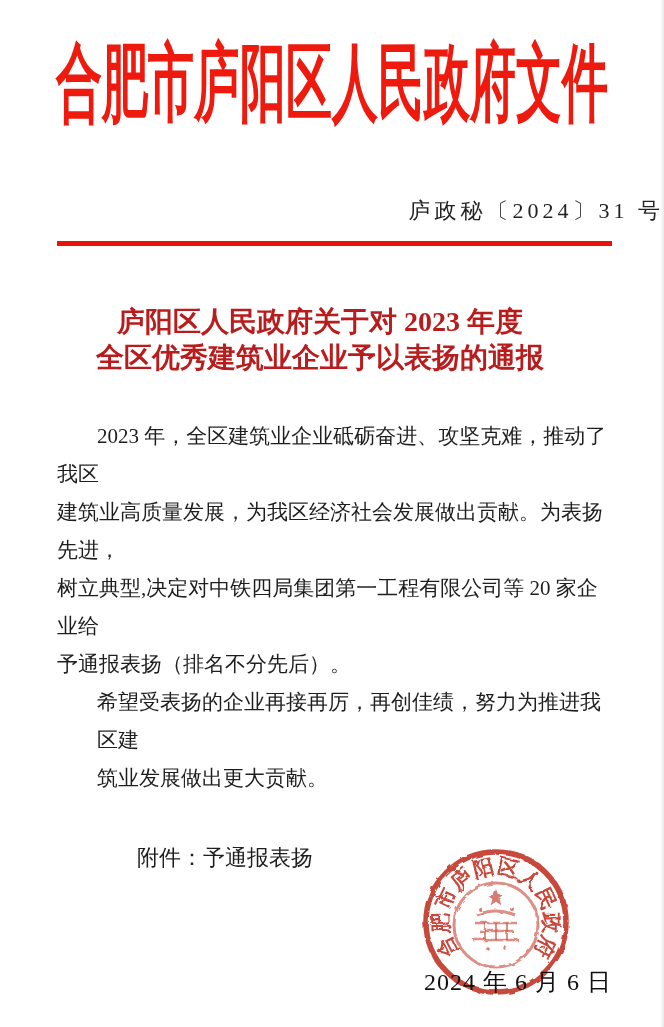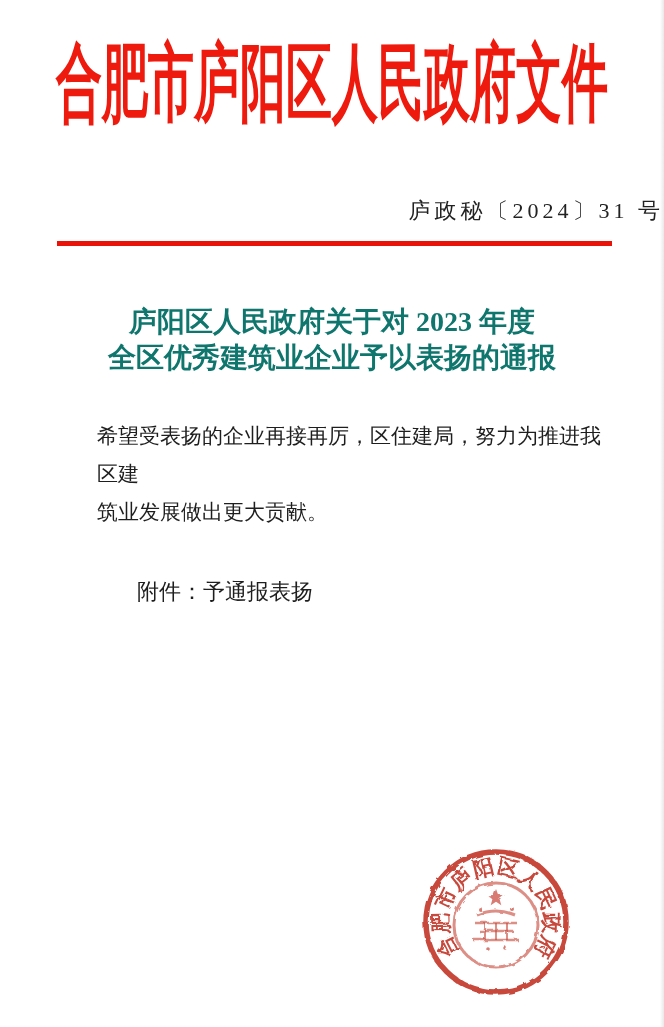--- a/index.html
+++ b/index.html
@@ -32,22 +32,22 @@
   }
   .doc-number{
     position:absolute;top:196px;left:0;width:100%;
     text-align:right;font-size:22px;letter-spacing:4px;color:#222;
   }
   .red-rule{
     position:absolute;top:241px;left:57px;width:555px;height:5px;
     background:var(--rule-red);
   }
   .title{
-    position:absolute;top:304px;left:40px;width:584px;margin:0;
-    text-align:center;font-size:28px;font-weight:bold;color:#0f766e;
+    position:absolute;top:304px;left:28px;width:584px;margin:0;
+    text-align:center;font-size:28px;font-weight:bold;color:#b91c1c;
     line-height:36px;white-space:pre-line;
   }
   .body-block{
     position:absolute;top:417px;left:57px;width:552px;
     font-size:21px;line-height:38px;color:var(--text-black);
   }
   .body-block p{margin:0;white-space:pre-line;}
   .para-main{text-indent:40px;}
   .para-hope{margin-left:40px !important;}
   .attachment{margin-top:42px !important;padding-left:80px;font-size:22px;}
@@ -78,21 +78,25 @@
   </div>
 
   <div class="doc-number">庐政秘〔2024〕31 号</div>
 
   <div class="red-rule"></div>
 
   <h1 class="title">庐阳区人民政府关于对 2023 年度
 全区优秀建筑业企业予以表扬的通报</h1>
 
   <div class="body-block">
-    <p class="para-hope">希望受表扬的企业再接再厉，区住建局，努力为推进我区建
+    <p class="para-main">2023 年，全区建筑业企业砥砺奋进、攻坚克难，推动了我区
+建筑业高质量发展，为我区经济社会发展做出贡献。为表扬先进，
+树立典型,决定对中铁四局集团第一工程有限公司等 20 家企业给
+予通报表扬（排名不分先后）。</p>
+    <p class="para-hope">希望受表扬的企业再接再厉，再创佳绩，努力为推进我区建
 筑业发展做出更大贡献。</p>
     <p class="attachment">附件：予通报表扬</p>
   </div>
 
   <svg class="seal" viewBox="0 0 158 158" xmlns="http://www.w3.org/2000/svg">
     <defs>
       <filter id="stampRough" x="-10%" y="-10%" width="120%" height="120%">
         <feTurbulence type="fractalNoise" baseFrequency="0.12" numOctaves="2" result="n"></feTurbulence>
         <feDisplacementMap in="SourceGraphic" in2="n" scale="4"></feDisplacementMap>
       </filter>
@@ -118,15 +122,16 @@
         <path class="emblem" stroke-width="2.5" d="M58 80 H100 M62 88 H96 M56 97 H102"></path>
         <path class="emblem" stroke-width="2" d="M68 80 V97 M79 80 V97 M90 80 V97"></path>
         <circle class="emblem-fill" cx="63" cy="66" r="2"></circle>
         <circle class="emblem-fill" cx="95" cy="66" r="2"></circle>
         <circle class="emblem-fill" cx="70" cy="105" r="1.8"></circle>
         <circle class="emblem-fill" cx="88" cy="105" r="1.8"></circle>
       </g>
     </g>
   </svg>
 
+  <div class="date">2024 年 6 月 6 日</div>
 
   <div class="page-edge"></div>
 </div>
 
 </body></html>

